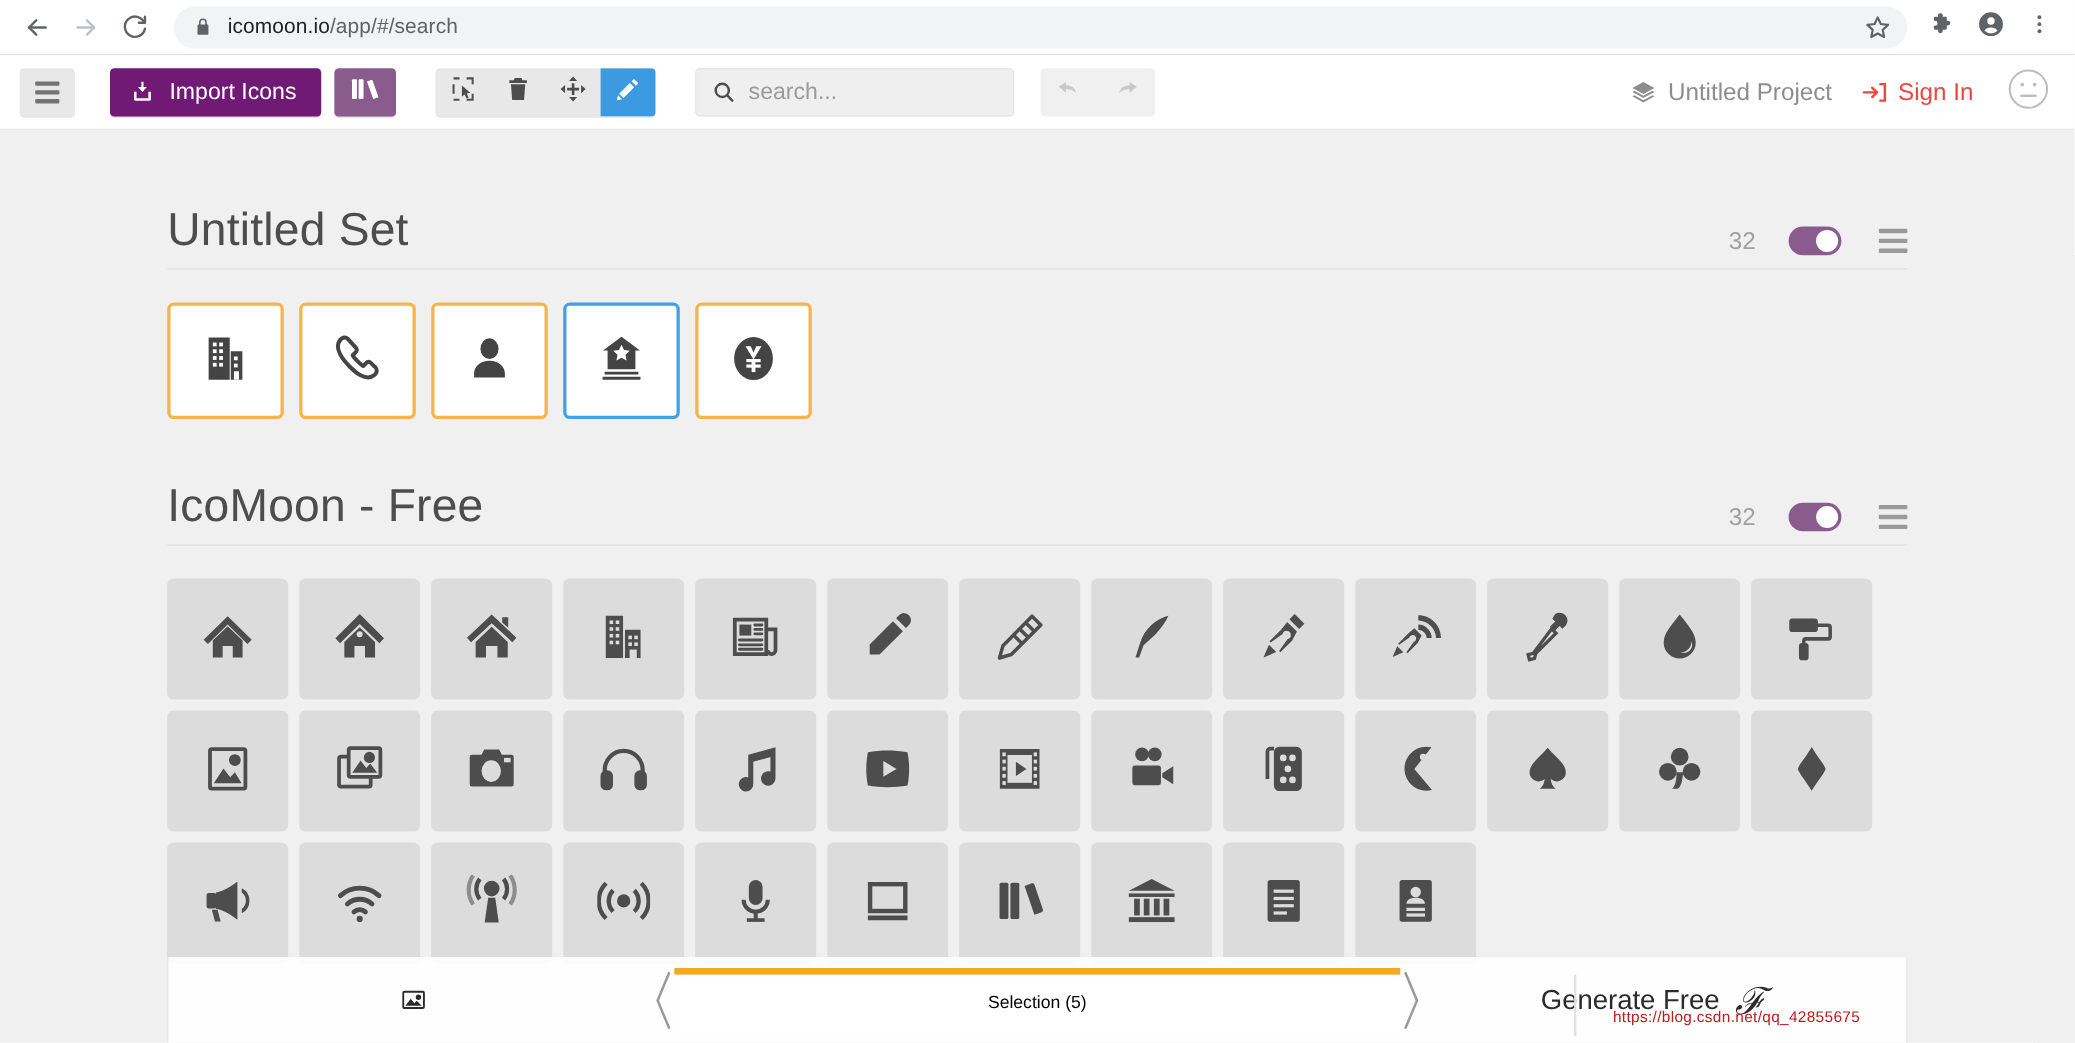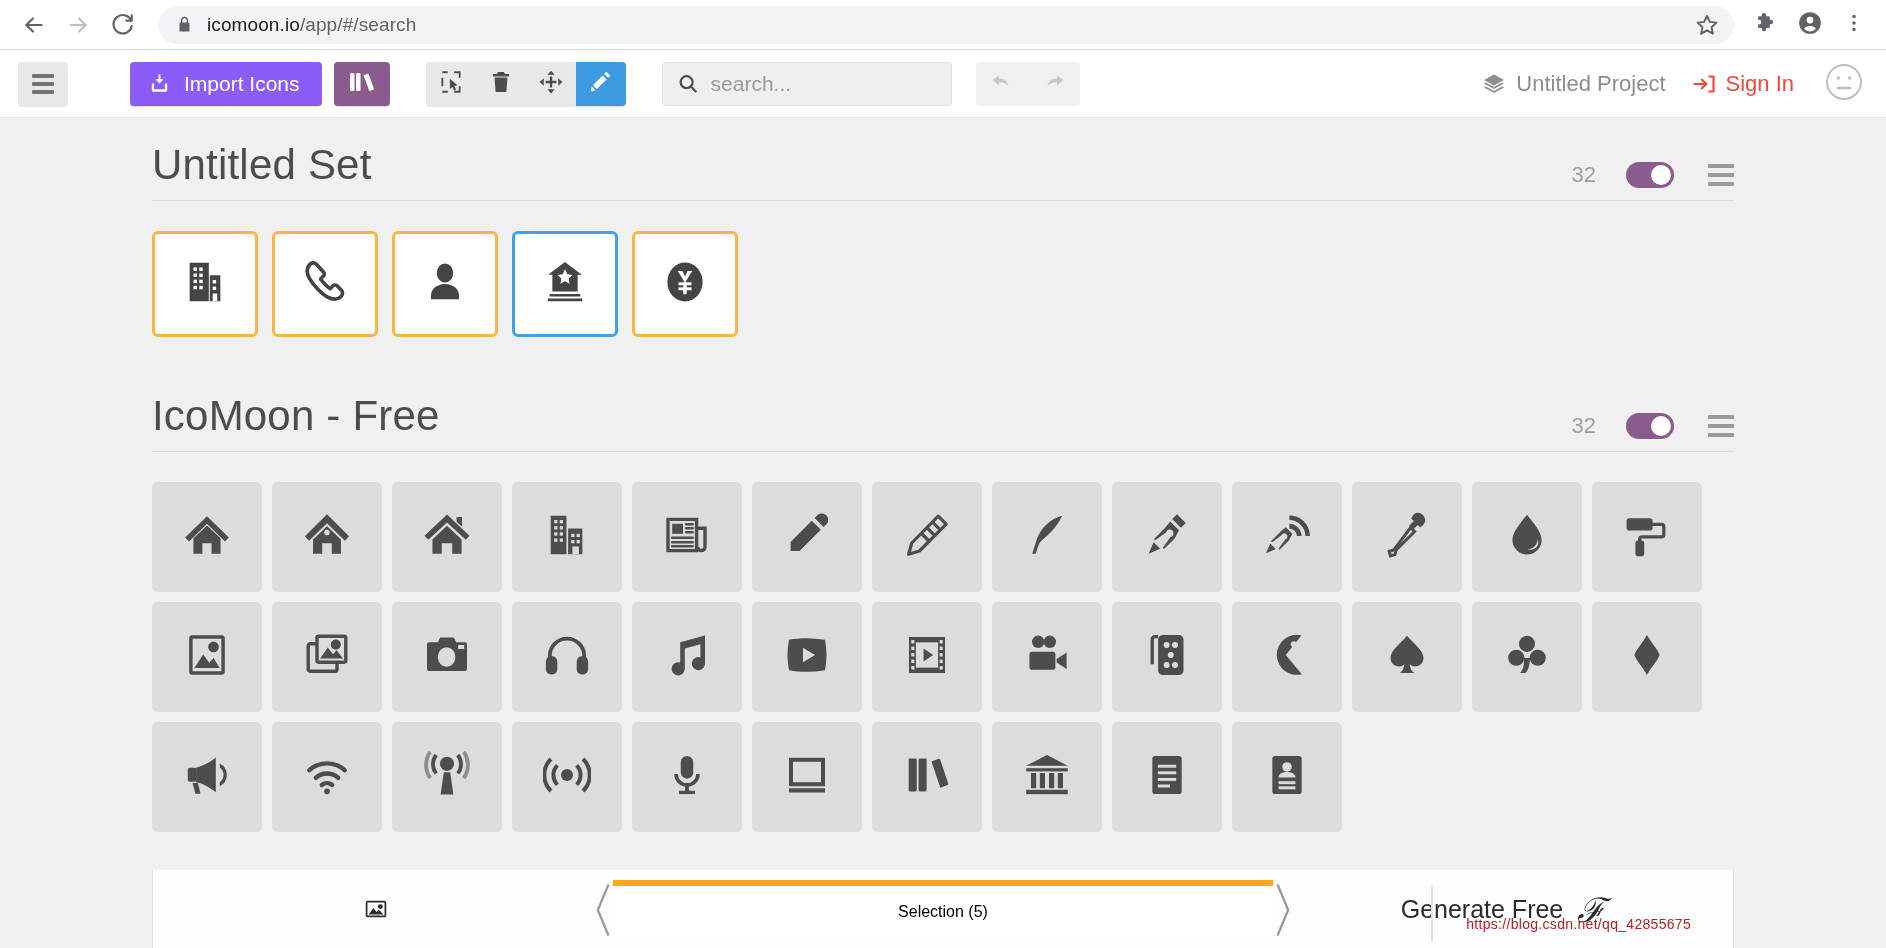--- a/index.html
+++ b/index.html
@@ -67,23 +67,23 @@
   }
   .ham-lines { width: 22px; }
   .ham-lines i {
     display: block; height: 4px; background: #737373;
     margin-bottom: 4px; border-radius: 1px;
   }
   .ham-lines i:last-child { margin-bottom: 0; }
 
   .import-btn {
     height: 44px;
-    background: #8b5cf6;
+    background: #701a75;
     border-radius: 4px;
-    margin-left: 62px;
+    margin-left: 32px;
     display: flex; align-items: center;
     padding: 0 22px 0 18px;
     color: #ffffff;
     font-size: 21px;
     box-shadow: 0 1px 0 rgba(0,0,0,.14);
   }
   .import-btn .import-ico { margin-right: 13px; display: flex; }
   .library-btn {
     width: 56px; height: 44px;
     background: #8a5b8d;
@@ -159,21 +159,21 @@
   
   .content {
     position: absolute; top: 118px; left: 0;
     width: 1886px; height: 830px;
     background: #f0f0f0;
     overflow: hidden;
   }
   .set-block { padding: 0 152px 0 152px; }
   .set-head {
     display: flex; align-items: flex-end;
-    padding-top: 24px;
+    padding-top: 68px;
     border-bottom: 1px solid #dcdcdc;
     padding-bottom: 12px;
   }
   .set-title {
     font-size: 42px; font-weight: 400; color: #4d4d4d;
     letter-spacing: .2px;
     line-height: 1.1;
   }
   .set-meta { margin-left: auto; display: flex; align-items: center; }
   .set-count { font-size: 22px; color: #9f9f9f; margin-right: 30px; }

